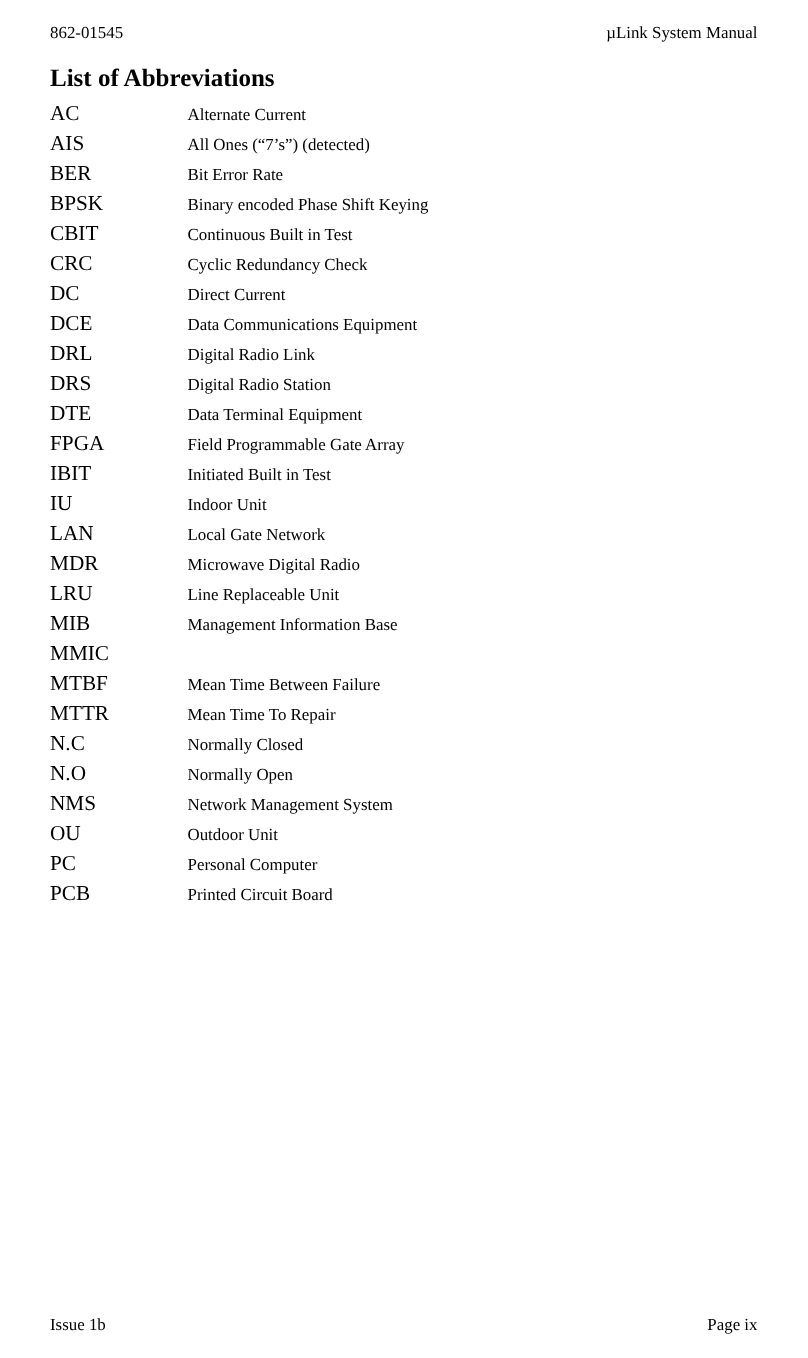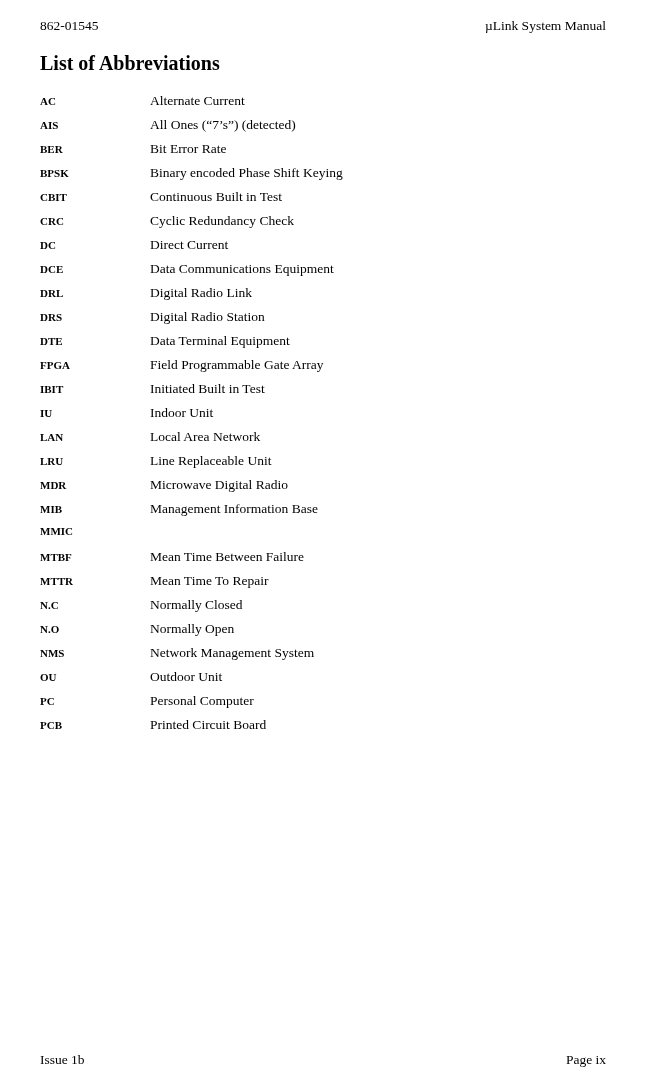--- a/index.html
+++ b/index.html
@@ -22,35 +22,35 @@
       display: flex;
       justify-content: space-between;
       align-items: center;
       margin-bottom: 18px;
       font-size: 13.5px;
     }
 
     .page-title {
       font-size: 20px;
       font-weight: bold;
-      margin-bottom: 18px;
+      margin-bottom: 6px;
       margin-top: 4px;
     }
 
     .abbrev-row {
       display: flex;
       align-items: baseline;
       margin-bottom: 2px;
       min-height: 22px;
     }
 
     .abbrev-key {
       min-width: 110px;
-      font-size: 11px;
-      font-weight: bold;
+      font-size: 17px;
+      font-weight: normal;
       flex-shrink: 0;
     }
 
     .abbrev-value {
       font-size: 13.5px;
     }
 
     .page-footer {
       display: flex;
       justify-content: space-between;
@@ -125,29 +125,29 @@
     <div class="abbrev-row">
       <span class="abbrev-key">IBIT</span>
       <span class="abbrev-value">Initiated Built in Test</span>
     </div>
     <div class="abbrev-row">
       <span class="abbrev-key">IU</span>
       <span class="abbrev-value">Indoor Unit</span>
     </div>
     <div class="abbrev-row">
       <span class="abbrev-key">LAN</span>
-      <span class="abbrev-value">Local Area Network</span>
+      <span class="abbrev-value">Local Gate Network</span>
+    </div>
+    <div class="abbrev-row">
+      <span class="abbrev-key">MDR</span>
+      <span class="abbrev-value">Microwave Digital Radio</span>
     </div>
     <div class="abbrev-row">
       <span class="abbrev-key">LRU</span>
       <span class="abbrev-value">Line Replaceable Unit</span>
-    </div>
-    <div class="abbrev-row">
-      <span class="abbrev-key">MDR</span>
-      <span class="abbrev-value">Microwave Digital Radio</span>
     </div>
     <div class="abbrev-row">
       <span class="abbrev-key">MIB</span>
       <span class="abbrev-value">Management Information Base</span>
     </div>
     <div class="abbrev-row">
       <span class="abbrev-key">MMIC</span>
     </div>
     <div class="abbrev-row">
       <span class="abbrev-key">MTBF</span>

